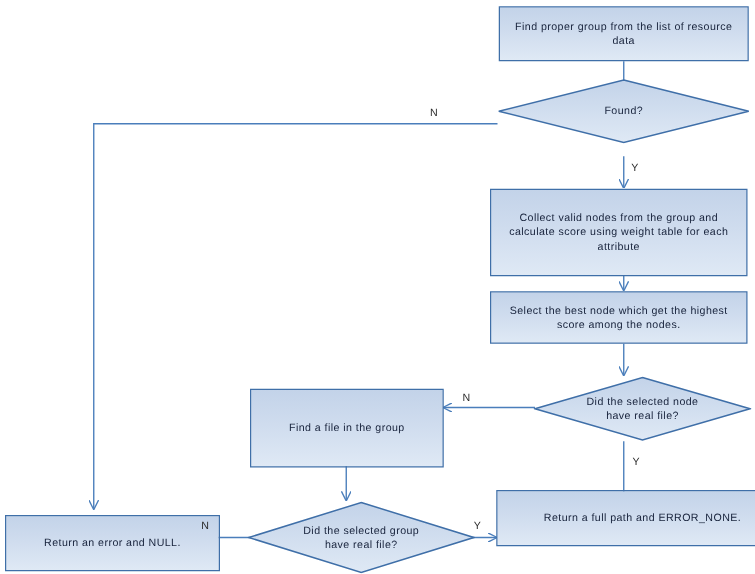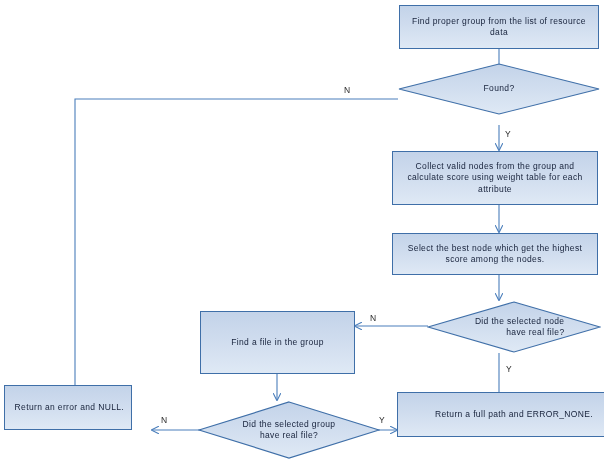--- a/index.html
+++ b/index.html
@@ -122,29 +122,29 @@
         <linearGradient id="gradA" x1="0" y1="0" x2="0" y2="1">
           <stop offset="0%" stop-color="#c3d3e9"></stop>
           <stop offset="100%" stop-color="#dfe9f5"></stop>
         </linearGradient>
       </defs>
       <polygon points="101,1 201,26 101,51 1,26" fill="url(#gradA)" stroke="#3f6fa8" stroke-width="1.2"></polygon>
     </svg>
     <span class="dlabel">Found?</span>
   </div>
 
-  <div class="node process" style="left:392px; top:151px; width:206px; height:54px;">
+  <div class="node process" style="left:392px; top:151px; width:206px; height:70px;">
     <span class="label">Collect valid nodes from the group and calculate score using weight table for each attribute</span>
   </div>
 
   <div class="node process" style="left:392px; top:233px; width:206px; height:42px;justify-content:flex-end;">
     <span class="label">Select the best node which get the highest score among the nodes.</span>
   </div>
 
-  <div class="node decision" style="left:427px; top:301px; width:174px; height:52px;text-align:right;">
+  <div class="node decision" style="left:427px; top:301px; width:174px; height:52px;">
     <svg class="diamond" viewBox="0 0 174 52" preserveAspectRatio="none">
       <defs>
         <linearGradient id="gradB" x1="0" y1="0" x2="0" y2="1">
           <stop offset="0%" stop-color="#c3d3e9"></stop>
           <stop offset="100%" stop-color="#dfe9f5"></stop>
         </linearGradient>
       </defs>
       <polygon points="87,1 173,26 87,51 1,26" fill="url(#gradB)" stroke="#3f6fa8" stroke-width="1.2"></polygon>
     </svg>
     <span class="dlabel">Did the selected node have real file?</span>
@@ -160,21 +160,21 @@
         <linearGradient id="gradC" x1="0" y1="0" x2="0" y2="1">
           <stop offset="0%" stop-color="#c3d3e9"></stop>
           <stop offset="100%" stop-color="#dfe9f5"></stop>
         </linearGradient>
       </defs>
       <polygon points="91,1 181,29 91,57 1,29" fill="url(#gradC)" stroke="#3f6fa8" stroke-width="1.2"></polygon>
     </svg>
     <span class="dlabel">Did the selected group have real file?</span>
   </div>
 
-  <div class="node process" style="left:4px; top:385px; width:128px; height:45px;text-align:right;">
+  <div class="node process" style="left:4px; top:412px; width:172px; height:45px;">
     <span class="label">Return an error and NULL.</span>
   </div>
 
   <div class="node process" style="left:397px; top:392px; width:234px; height:45px;">
     <span class="label">Return a full path and ERROR_NONE.</span>
   </div>
 
   <span class="edge-label" style="left:344px; top:85px;">N</span>
   <span class="edge-label" style="left:505px; top:129px;">Y</span>
   <span class="edge-label" style="left:370px; top:313px;">N</span>

